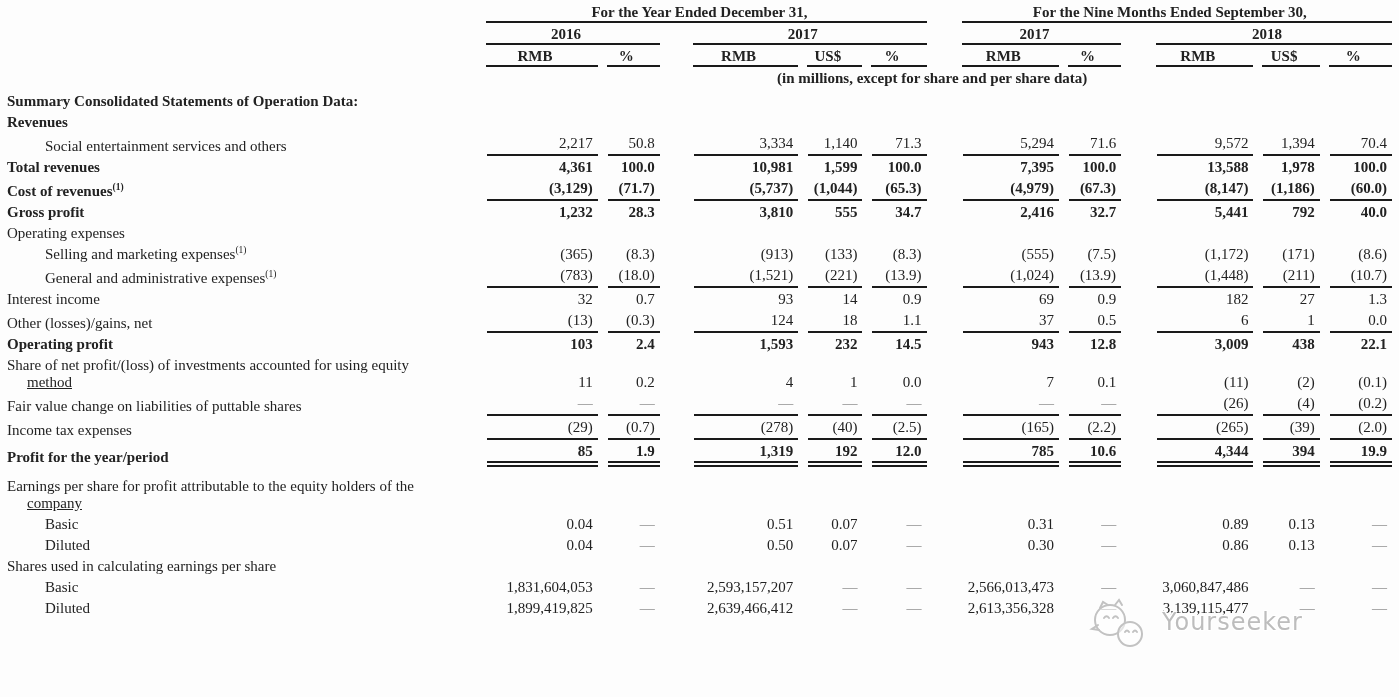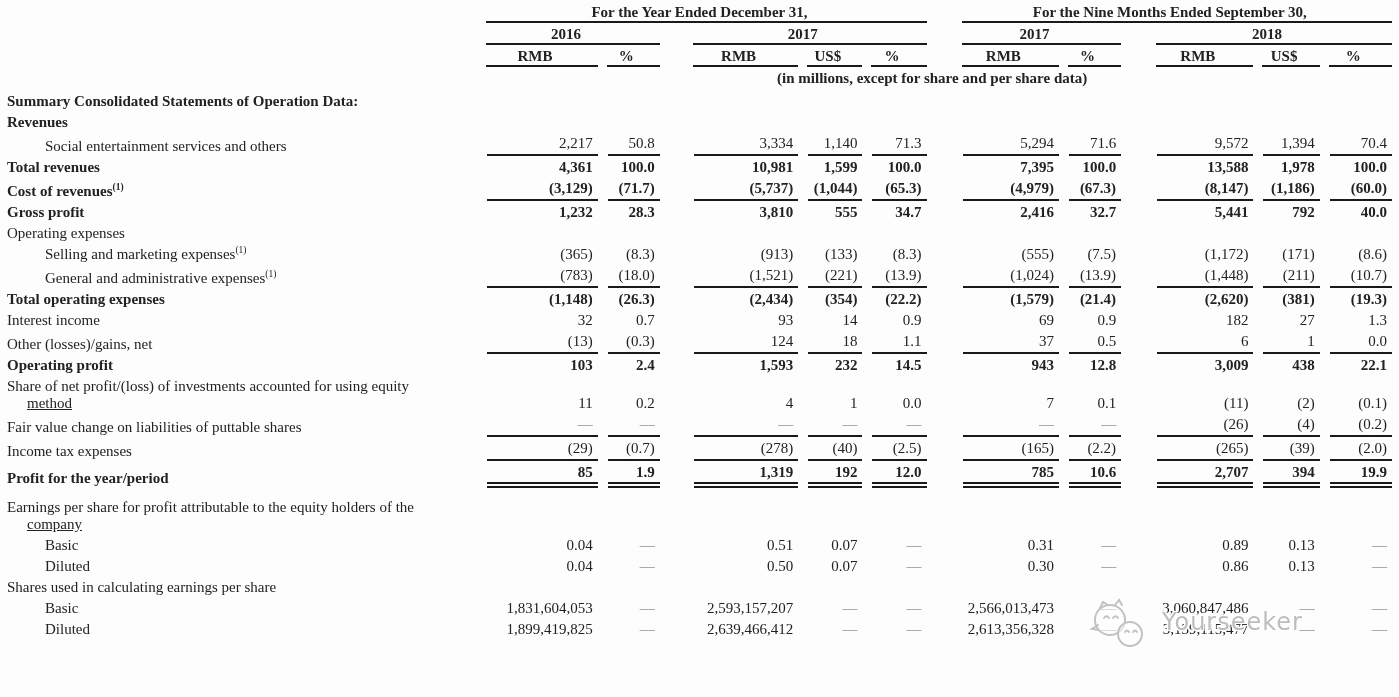--- a/index.html
+++ b/index.html
@@ -250,36 +250,20 @@
         <td class="num rs">(13.9)</td>
         <td></td>
         <td class="num rs">(1,024)</td>
         <td class="num rs">(13.9)</td>
         <td></td>
         <td class="num rs">(1,448)</td>
         <td class="num rs">(211)</td>
         <td class="num rs">(10.7)</td>
       </tr>
       <tr>
-        <td class="lblc b"><span>Total operating expenses</span></td>
-        <td class="num b">(1,148)</td>
-        <td class="num b">(26.3)</td>
-        <td></td>
-        <td class="num b">(2,434)</td>
-        <td class="num b">(354)</td>
-        <td class="num b">(22.2)</td>
-        <td></td>
-        <td class="num b">(1,579)</td>
-        <td class="num b">(21.4)</td>
-        <td></td>
-        <td class="num b">(2,620)</td>
-        <td class="num b">(381)</td>
-        <td class="num b">(19.3)</td>
-      </tr>
-      <tr>
         <td class="lblc"><span>Interest income</span></td>
         <td class="num">32</td>
         <td class="num">0.7</td>
         <td></td>
         <td class="num">93</td>
         <td class="num">14</td>
         <td class="num">0.9</td>
         <td></td>
         <td class="num">69</td>
         <td class="num">0.9</td>
@@ -373,21 +357,21 @@
         <td class="num b rd">85</td>
         <td class="num b rd">1.9</td>
         <td></td>
         <td class="num b rd">1,319</td>
         <td class="num b rd">192</td>
         <td class="num b rd">12.0</td>
         <td></td>
         <td class="num b rd">785</td>
         <td class="num b rd">10.6</td>
         <td></td>
-        <td class="num b rd">2,707</td>
+        <td class="num b rd">4,344</td>
         <td class="num b rd">394</td>
         <td class="num b rd">19.9</td>
       </tr>
       <tr class="space-before">
         <td class="lblc"><span>Earnings per share for profit attributable to the equity holders of the</span><div class="cont">company</div></td>
         <td class="num"></td>
         <td class="num"></td>
         <td></td>
         <td class="num"></td>
         <td class="num"></td>

